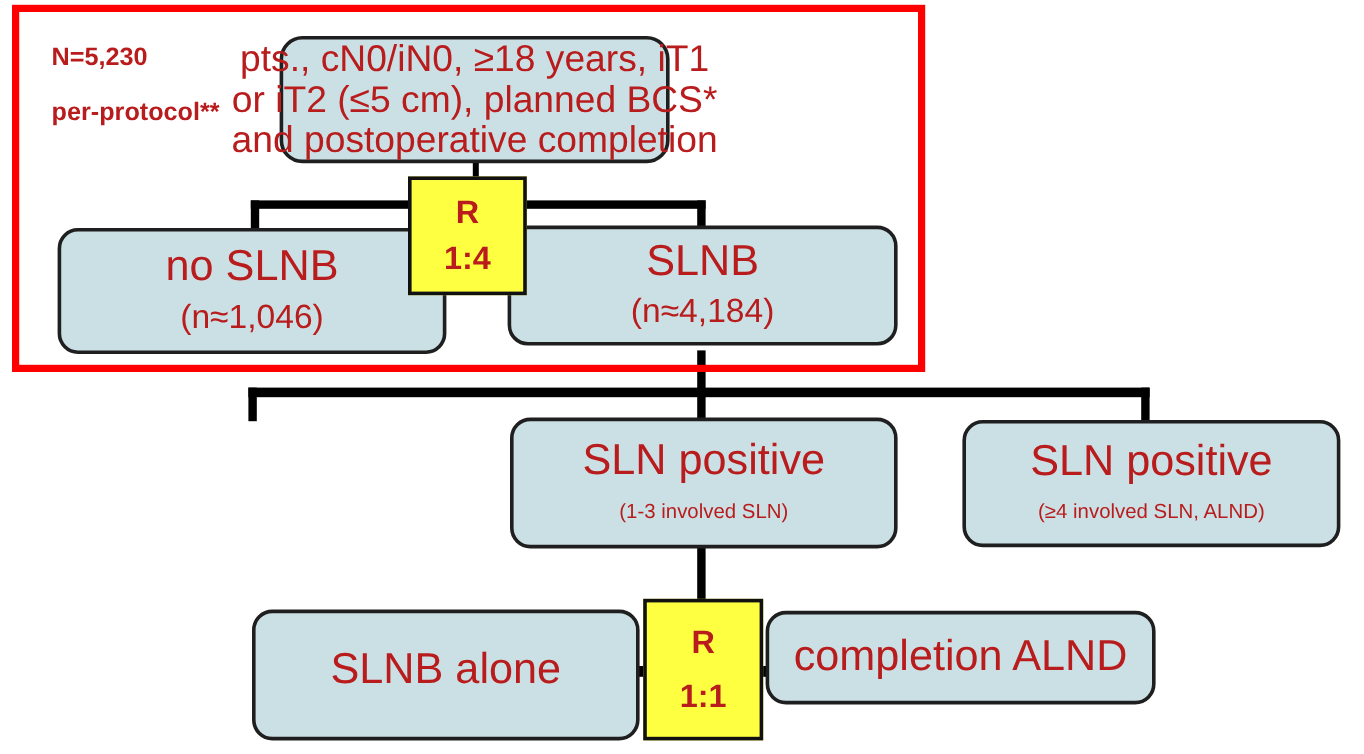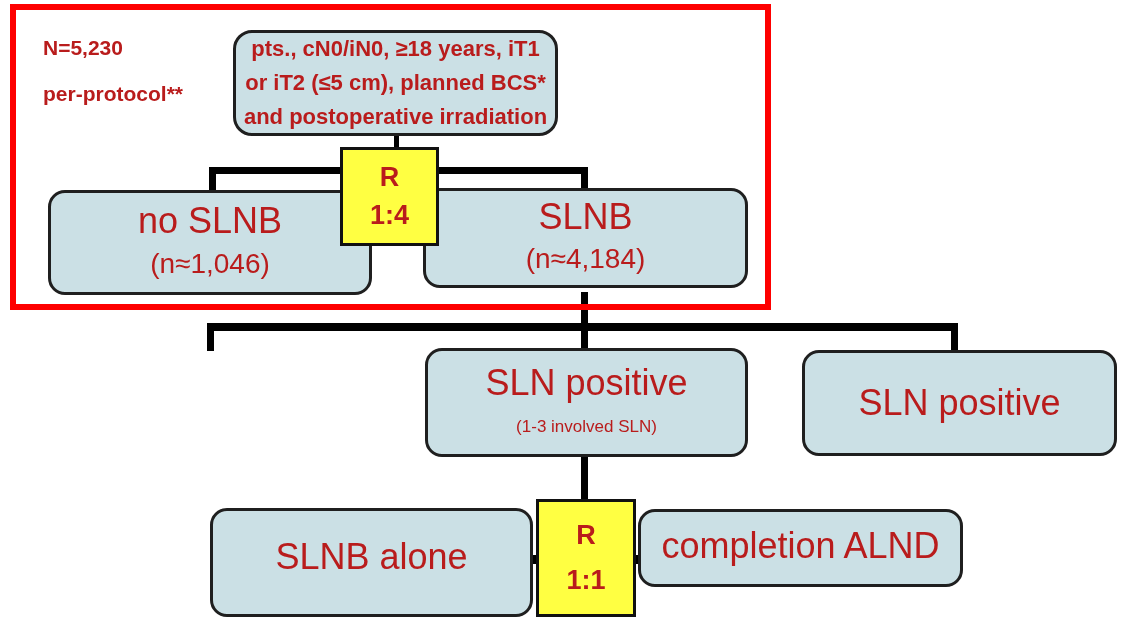--- a/index.html
+++ b/index.html
@@ -12,21 +12,21 @@
     position:absolute;background:#cbe0e5;border:3px solid #1f1f1f;border-radius:17px;
     box-sizing:border-box;display:flex;flex-direction:column;align-items:center;
     text-align:center;z-index:3;
   }
   .node .title{font-size:36px;line-height:36px;white-space:nowrap;}
   .node .sub{font-size:28px;line-height:36px;white-space:nowrap;}
   .node .sub-small{font-size:17px;line-height:26px;white-space:nowrap;}
   .spread{justify-content:space-evenly;padding:2px 4px;}
   
   #criteria{left:233px;top:30px;width:325px;height:106px;justify-content:center;border-radius:19px;}
-  #criteria .crit-line{font-size:22px;line-height:34px;white-space:nowrap;font-weight:bold;}
+  #criteria .crit-line{font-size:31px;line-height:34px;white-space:nowrap;}
   
   .rbox{
     position:absolute;background:#ffff42;border:3px solid #111;box-sizing:border-box;
     display:flex;flex-direction:column;align-items:center;justify-content:space-evenly;
     font-weight:bold;font-size:27px;z-index:4;padding:4px 0;
   }
   #r1{left:340px;top:147px;width:99px;height:99px;}
   #r2{left:536px;top:499px;width:100px;height:118px;}
   
   .line{position:absolute;background:#000;z-index:1;}
@@ -66,21 +66,21 @@
   <div class="line" style="left:581px;top:456px;width:7px;height:45px;"></div>
   <div class="line" style="left:528px;top:555px;width:10px;height:9px;"></div>
   <div class="line" style="left:632px;top:555px;width:10px;height:9px;"></div>
 
   <div class="anno" id="anno-n">N=5,230</div>
   <div class="anno" id="anno-pp">per-protocol**</div>
 
   <div class="node" id="criteria">
     <div class="crit-line">pts., cN0/iN0, ≥18 years, iT1</div>
     <div class="crit-line">or iT2 (≤5 cm), planned BCS*</div>
-    <div class="crit-line">and postoperative irradiation</div>
+    <div class="crit-line">and postoperative completion</div>
   </div>
 
   <div class="node spread" id="no-slnb">
     <div class="title">no SLNB</div>
     <div class="sub">(n≈1,046)</div>
   </div>
 
   <div class="rbox" id="r1">
     <div>R</div>
     <div>1:4</div>
@@ -94,20 +94,21 @@
   <div id="highlight"></div>
 
 
   <div class="node spread" id="sln-pos13">
     <div class="title">SLN positive</div>
     <div class="sub-small">(1-3 involved SLN)</div>
   </div>
 
   <div class="node spread" id="sln-pos4">
     <div class="title">SLN positive</div>
+    <div class="sub-small">(≥4 involved SLN, ALND)</div>
   </div>
 
   <div class="node" id="slnb-alone">
     <div class="title">SLNB alone</div>
   </div>
 
   <div class="rbox" id="r2">
     <div>R</div>
     <div>1:1</div>
   </div>

